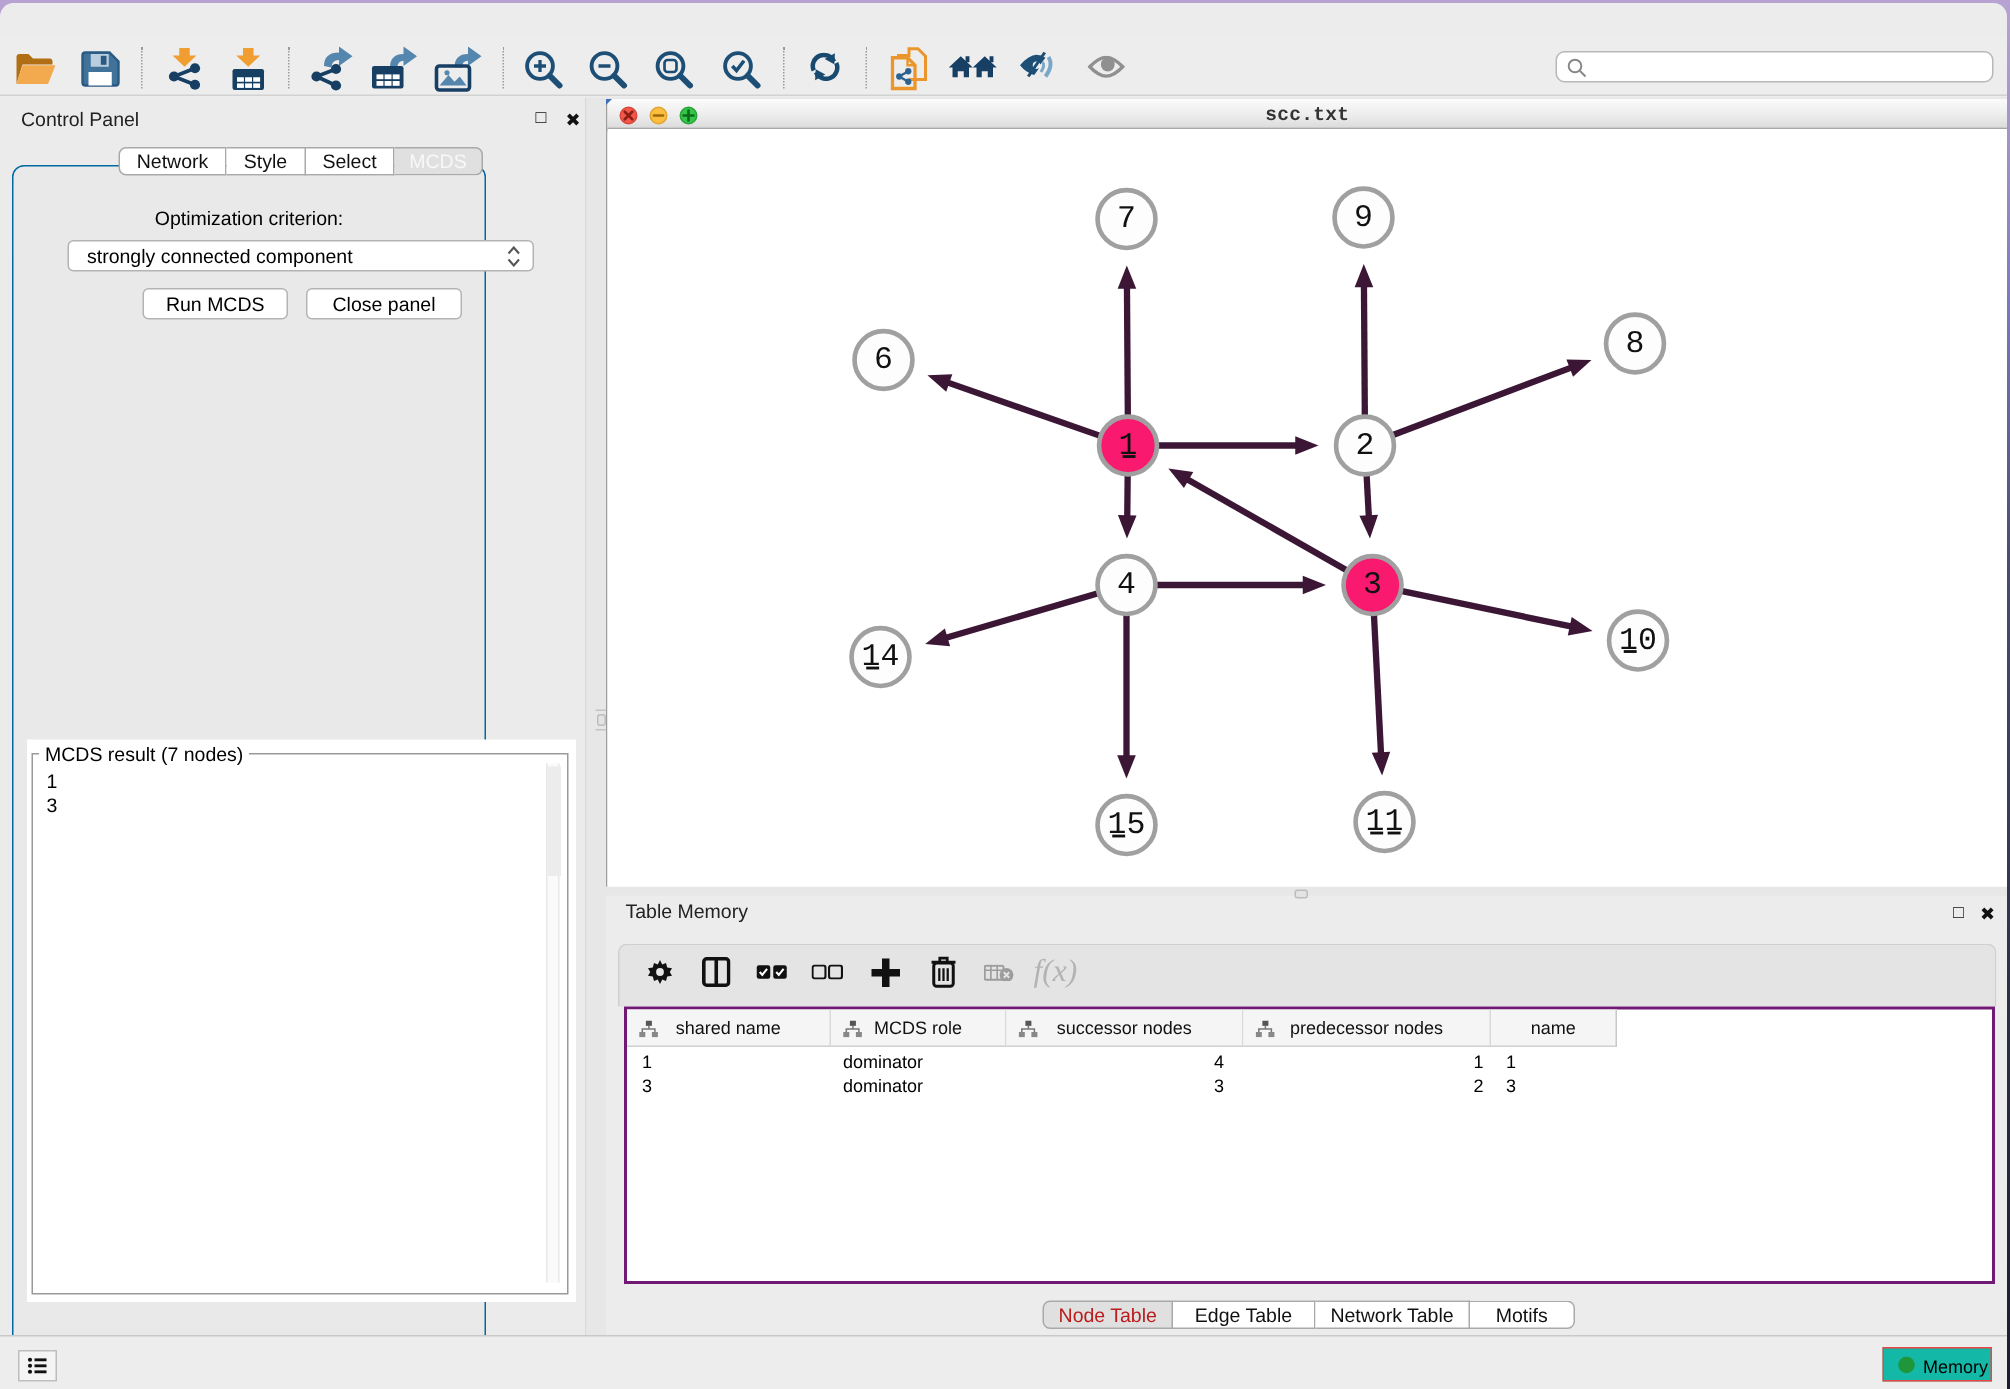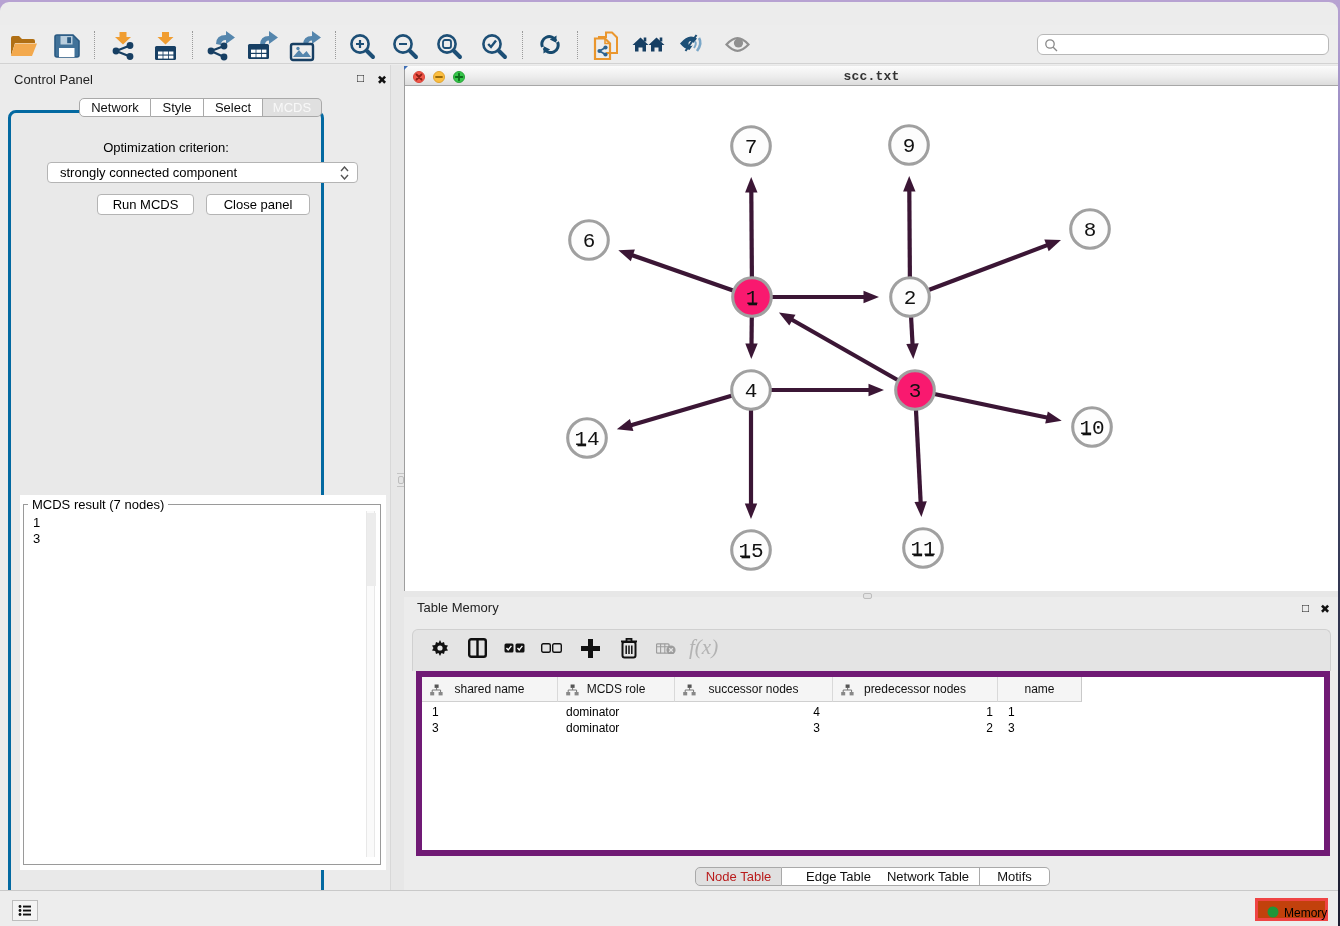--- a/index.html
+++ b/index.html
@@ -26,21 +26,21 @@
   background:#fff; border:1px solid #b8b8b8; border-radius:6px; }
 #searchbox svg { position:absolute; left:6px; top:3px; }
 
 #cpanel { position:absolute; left:0; top:63px; width:391px; height:825px; background:#ebebeb; border-right:1px solid #d8d8d8; }
 #cpanel-h { position:absolute; left:14px; top:7px; font-size:13px; color:#222; }
 .wicons { position:absolute; top:8px; font-size:12px; color:#111; }
 #cp-tabs { position:absolute; left:79px; top:33px; height:19px; z-index:3; }
 .cptab { position:absolute; top:0; height:19px; background:#fff; border:1px solid #a9a9a9;
   font-size:13px; color:#111; text-align:center; line-height:18px; }
 #cp-body { position:absolute; left:8px; top:45px; width:316px; height:816px;
-  background:#e9e9e9; border:3px solid #0369a1; border-radius:8px; }
+  background:#e9e9e9; border:1px solid #0369a1; border-radius:8px; }
 #opt-label { position:absolute; left:0; top:27px; width:100%; text-align:center; font-size:13px; color:#000; }
 #opt-select { position:absolute; left:36px; top:49px; width:311px; height:21px; background:#fff;
   border:1px solid #b4b4b4; border-radius:4px; font-size:13px; color:#000; line-height:19px; padding-left:12px; }
 .btn { position:absolute; top:81px; height:21px; background:#fff; border:1px solid #b4b4b4;
   border-radius:4px; font-size:13px; color:#000; text-align:center; line-height:19px; }
 #fieldset { position:absolute; left:9px; top:382px; width:366px; height:375px; background:#fff; }
 #fieldset-border { position:absolute; left:3px; top:9px; width:358px; height:361px;
   border:1px solid #9a9a9a; }
 #fieldset-label { position:absolute; left:8px; top:2px; background:#fff; padding:0 4px;
   font-size:13px; color:#000; }
@@ -59,34 +59,34 @@
 #net-title .t { position:absolute; top:3px; width:100%; text-align:center; font-size:13px;
   font-weight:bold; color:#333; letter-spacing:0.2px;}
 .tfl { position:absolute; top:4.5px; width:12px; height:12px; border-radius:50%; }
 #net-canvas { position:absolute; left:0; top:22px; width:933px; height:503px; background:#fff; }
 
 #tpanel { position:absolute; left:13px; top:532px; width:934px; height:294px; background:#ececec; }
 #tp-h { position:absolute; left:13px; top:3px; font-size:13px; color:#222; }
 #tp-toolbar { position:absolute; left:8px; top:32px; width:919px; height:42px;
   background:#e4e4e4; border:1px solid #d0d0d0; border-bottom:none; border-radius:6px 6px 0 0; }
 #tp-table { position:absolute; left:12px; top:74px; width:914px; height:185px; background:#fff;
-  border:6px solid #701a75; }
+  border:2px solid #701a75; }
 .th { position:absolute; top:0; height:25px; background:#f5f5f5; border-right:1px solid #d9d9d9;
   border-bottom:1px solid #d0d0d0; font-size:12px; color:#111; text-align:center; line-height:24px; }
 .td { position:absolute; font-size:12px; color:#000; height:16px; line-height:16px; }
 .tabs-bottom { position:absolute; left:0; top:270px; width:100%; }
 .btab { position:absolute; top:0; height:19px; background:#fff; border:1px solid #a9a9a9;
   font-size:13px; color:#111; text-align:center; line-height:17px; }
 
 #statusbar { position:absolute; left:0; top:888px; width:1338px; height:36px;
   background:#ededed; border-top:1px solid #c9c9c9; }
 #listbtn { position:absolute; left:12px; top:9px; width:26px; height:21px; background:#f4f4f4;
   border:1px solid #bdbdbd; }
-#membtn { position:absolute; left:1255px; top:7px; width:73px; height:23px; background:#c2410c;
-  border:3px solid #ef4444; font-size:12px; color:#000;padding-left:24px; }
+#membtn { position:absolute; left:1255px; top:7px; width:73px; height:23px; background:#14b8a6;
+  border:1px solid #ef4444; font-size:12px; color:#000;padding-left:24px; }
 
 #graph line { stroke:#3b1635; stroke-width:4.2; }
 #graph polygon { fill:#3b1635; }
 #graph circle.wh { fill:#fdfdfd; stroke:#a0a0a0; stroke-width:3.1; }
 #graph circle.pink { fill:#f9196f; stroke:#a0a0a0; stroke-width:3.1; }
 #graph text.nl { font-size:21px; fill:#111; text-anchor:middle; dominant-baseline:central; }
 </style>
 </head>
 <body>
 <div id="wallstrip"></div>
@@ -389,21 +389,21 @@
         <div class="td" style="left:411px; top:27px; width:160px; text-align:right;">1</div>
         <div class="td" style="left:586px; top:27px;">1</div>
         <div class="td" style="left:10px; top:43px;">3</div>
         <div class="td" style="left:144px; top:43px;">dominator</div>
         <div class="td" style="left:253px; top:43px; width:145px; text-align:right;">3</div>
         <div class="td" style="left:411px; top:43px; width:160px; text-align:right;">2</div>
         <div class="td" style="left:586px; top:43px;">3</div>
       </div>
       <div class="tabs-bottom">
         <div class="btab" style="left:291px; width:87px; border-radius:5px 0 0 5px; background:#e0e0e0; color:#b91c1c;">Node Table</div>
-        <div class="btab" style="left:378px; width:114px; border-left:none;">Edge Table</div>
+        <div class="btab" style="left:378px; width:95px; border-left:none;">Edge Table</div>
         <div class="btab" style="left:473px; width:103px; border-left:none;">Network Table</div>
         <div class="btab" style="left:576px; width:70px; border-left:none; border-radius:0 5px 5px 0;">Motifs</div>
       </div>
     </div>
   </div>
   <div style="position:absolute;left:397px;top:471px;width:7px;height:3px;border-top:1px solid #c4c4c4;"></div>
   <div style="position:absolute;left:398px;top:474px;width:6px;height:8px;background:#e3e3e3;border:1px solid #bdbdbd;border-radius:2px;"></div>
   <div style="position:absolute;left:397px;top:484px;width:7px;height:3px;border-top:1px solid #c4c4c4;"></div>
   <div style="position:absolute;left:863px;top:591px;width:9px;height:6px;background:#e3e3e3;border:1px solid #bdbdbd;border-radius:2px;"></div>
   <div style="position:absolute;left:404px;top:64px;width:4px;height:4px;background:#3f6fb5;clip-path:polygon(0 0,100% 0,0 100%);"></div>

